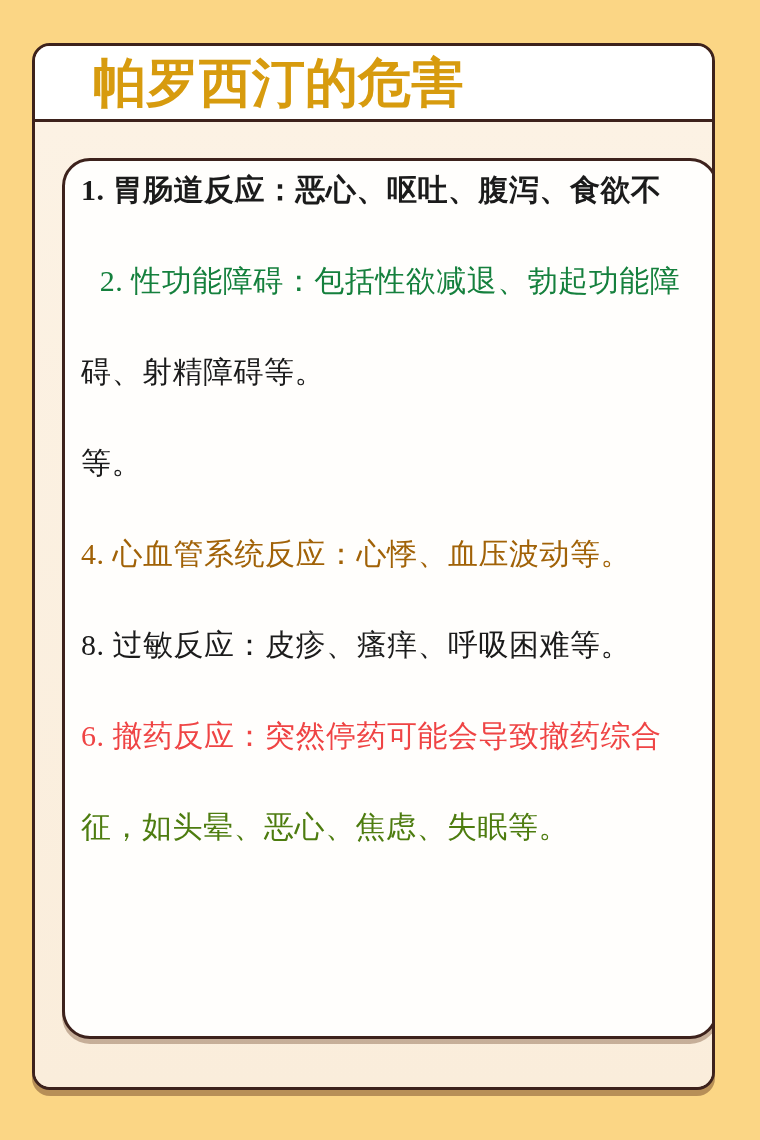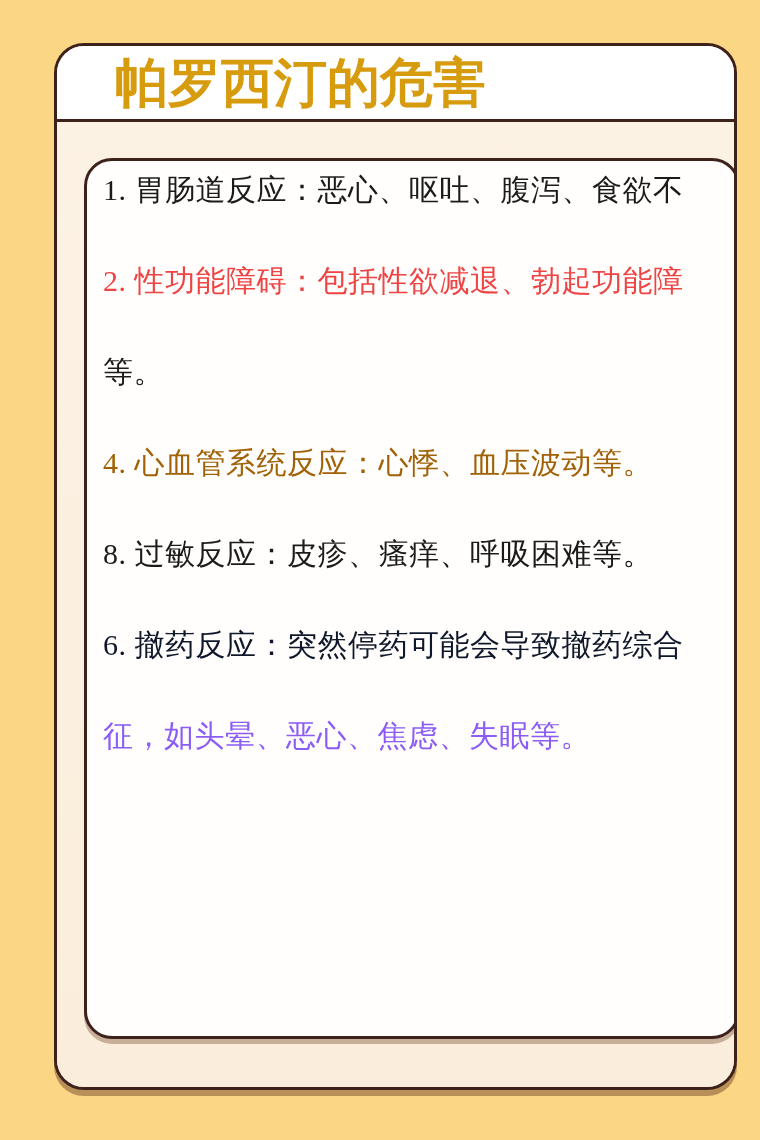--- a/index.html
+++ b/index.html
@@ -9,26 +9,26 @@
   body {
     width: 760px;
     height: 1140px;
     position: relative;
     overflow: hidden;
     background: var(--page-bg, #FBD685);
     font-family: "Liberation Serif", "DejaVu Serif", serif;
   }
   .card {
     position: absolute;
-    left: 54px;
+    left: 32px;
     top: 43px;
     width: 677px;   
     height: 1041px; 
     border: 3px solid var(--border-col, #3D221C);
-    border-radius: 30px;
+    border-radius: 18px;
     background: var(--card-bg, #FBEEDE);
     overflow: hidden;
     box-shadow: 0 6px 0 rgba(100, 58, 30, 0.45);
   }
   .card-header {
     height: 73px;
     background: var(--header-bg, #FFFFFF);
     border-bottom: 3px solid var(--border-col, #3D221C);
     display: flex;
     align-items: center;
@@ -83,34 +83,35 @@
 <body>
 
 <div class="card">
   <div class="card-header">
     <h1 class="title">帕罗西汀的危害</h1>
   </div>
   <div class="card-body">
     <div class="content-box">
         <div class="items">
           <div class="item">
-            <div class="line" style="color: rgb(27, 27, 27);">1. 胃肠道反应：恶心、呕吐、腹泻、食欲不</div>
+            <div class="line" style="color: rgb(27, 27, 27); font-weight: bold;">1. 胃肠道反应：恶心、呕吐、腹泻、食欲不</div>
           </div>
           <div class="item">
-            <div class="line" style="color: #ef4444;">2. 性功能障碍：包括性欲减退、勃起功能障</div>
+            <div class="line" style="color: #15803d; text-align: center;">2. 性功能障碍：包括性欲减退、勃起功能障</div>
+            <div class="line" style="color: rgb(27, 27, 27);">碍、射精障碍等。</div>
           </div>
           <div class="item">
             <div class="line" style="color: rgb(27, 27, 27);">等。</div>
           </div>
           <div class="item">
             <div class="line" style="color: #a16207;">4. 心血管系统反应：心悸、血压波动等。</div>
           </div>
           <div class="item">
             <div class="line" style="color: rgb(27, 27, 27);">8. 过敏反应：皮疹、瘙痒、呼吸困难等。</div>
           </div>
           <div class="item">
-            <div class="line" style="color: #0f172a;">6. 撤药反应：突然停药可能会导致撤药综合</div>
-            <div class="line" style="color: #8b5cf6;">征，如头晕、恶心、焦虑、失眠等。</div>
+            <div class="line" style="color: #ef4444;">6. 撤药反应：突然停药可能会导致撤药综合</div>
+            <div class="line" style="color: #4d7c0f;">征，如头晕、恶心、焦虑、失眠等。</div>
           </div>
         </div>
       </div>
   </div>
 </div>
 
 </body></html>

